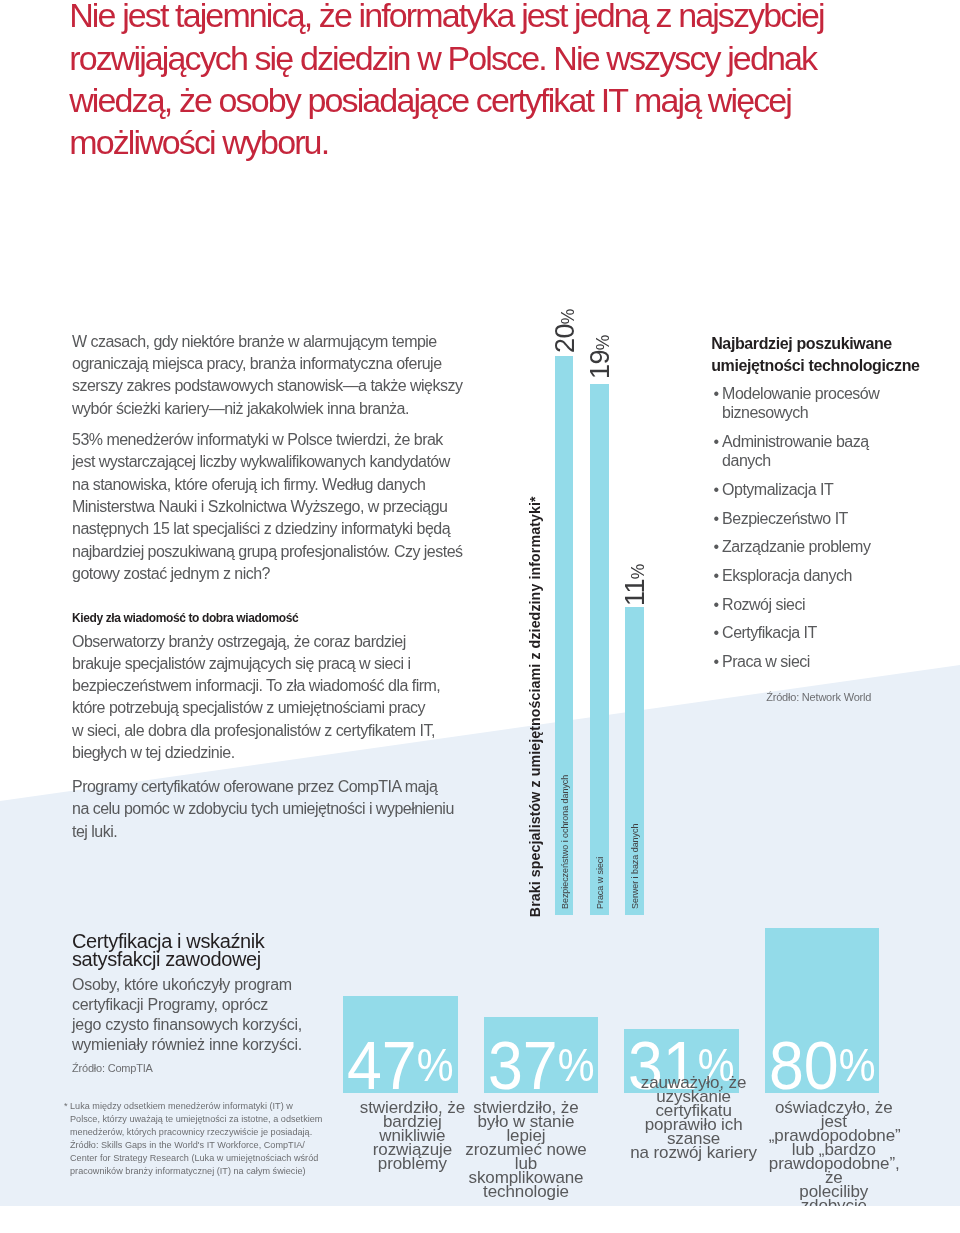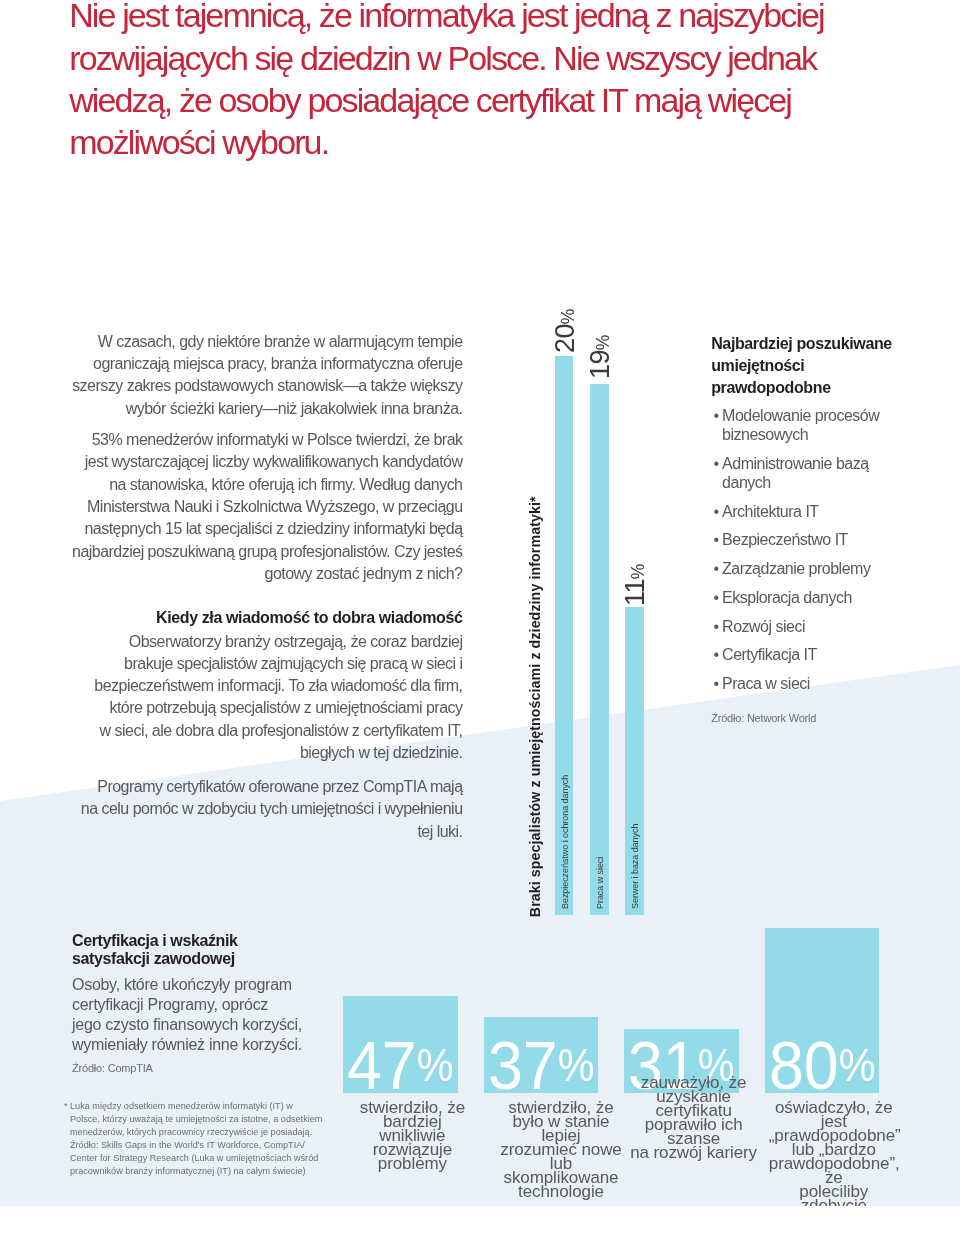--- a/index.html
+++ b/index.html
@@ -11,24 +11,24 @@
         will-change:transform;}
   .bgwedge{position:absolute;left:0;top:0;width:960px;height:1233px;}
 
   
   .headline{position:absolute;left:69.2px;top:-5.7px;
             font-size:34px;line-height:42.3px;color:#c5263c;font-weight:400;
             letter-spacing:-1.88px;white-space:pre-line;}
 
   
   .article{position:absolute;left:72px;top:330.7px;
-           font-size:16px;line-height:22.3px;color:#58595b;letter-spacing:-0.52px;text-align:right;}
+           font-size:16px;line-height:22.3px;color:#58595b;letter-spacing:-0.52px;}
   .article p{margin:0 0 9.3px 0;white-space:pre-line;}
   .article p.gap{margin-top:11.7px;}
-  .article .sub{font-weight:700;color:#231f20;font-size:16px;
+  .article .sub{font-weight:700;color:#231f20;font-size:12px;
                 line-height:22.3px;margin:22.2px 0 0.8px 0;letter-spacing:-0.38px;}
 
   
   .chart{position:absolute;left:500px;top:200px;width:200px;height:715px;}
   .rot{position:absolute;transform-origin:left bottom;transform:rotate(-90deg);
        white-space:nowrap;line-height:1;}
   .axis-title{font-size:14.2px;font-weight:700;color:#231f20;letter-spacing:0.1px;}
   .bar{position:absolute;bottom:0;background:#93dbe9;}
   .barlabel{font-size:27px;color:#3a3a3c;font-weight:400;letter-spacing:-0.6px;}
   .barlabel .pc{font-size:17.5px;}
@@ -38,25 +38,25 @@
   .skills{position:absolute;left:711.2px;top:333.2px;width:215px;}
   .skills h3{margin:0;font-size:16px;line-height:21.8px;font-weight:700;
              color:#231f20;letter-spacing:-0.38px;white-space:pre-line;}
   .skills ul{margin:0;padding:0;list-style:none;}
   .skills li{position:relative;padding-left:10.9px;margin-top:9.5px;
              font-size:16px;line-height:19.2px;color:#58595b;letter-spacing:-0.5px;
              white-space:pre-line;}
   .skills li:first-child{margin-top:7.3px;}
   .skills li .dot{position:absolute;left:2.3px;top:0;letter-spacing:0;}
   .skills .src{margin-top:18.2px;font-size:11px;line-height:14px;color:#6d6e71;
-               letter-spacing:-0.2px;}
+               letter-spacing:-0.2px;text-align:center;}
 
   
   .satis{position:absolute;left:72px;top:931.5px;width:300px;}
-  .satis h3{margin:0;font-size:16px;line-height:18.2px;font-weight:700;
+  .satis h3{margin:0;font-size:20px;line-height:18.2px;font-weight:400;
             color:#231f20;letter-spacing:-0.38px;white-space:pre-line;}
   .satis p{margin:7.3px 0 0 0;font-size:16px;line-height:20.1px;color:#58595b;
            letter-spacing:-0.28px;white-space:pre-line;}
   .satis .src{margin-top:5.5px;font-size:11px;line-height:14px;color:#6d6e71;
               letter-spacing:-0.2px;}
 
   
   .footnote{position:absolute;left:64px;top:1099.8px;width:300px;
             font-size:9.1px;line-height:13px;color:#6d6e71;letter-spacing:0.02px;}
   .footnote .mk{position:absolute;left:0;top:0;}
@@ -121,27 +121,27 @@
     <div class="rot barlabel" style="left:114px;top:152px;"><span>19</span><span class="pc">%</span></div>
     <div class="rot barlabel" style="left:149px;top:379px;"><span>11</span><span class="pc">%</span></div>
 
     <div class="rot catlabel" style="left:69.5px;top:700px;">Bezpieczeństwo i ochrona danych</div>
     <div class="rot catlabel" style="left:105px;top:700px;">Praca w sieci</div>
     <div class="rot catlabel" style="left:139.5px;top:700px;">Serwer i baza danych</div>
   </div>
 
   <div class="skills">
     <h3>Najbardziej poszukiwane
-umiejętności prawdopodobne</h3>
+umiejętności technologiczne</h3>
     <ul>
       <li><span class="dot">•</span><span>Modelowanie procesów
 biznesowych</span></li>
       <li><span class="dot">•</span><span>Administrowanie bazą
 danych</span></li>
-      <li><span class="dot">•</span><span>Architektura IT</span></li>
+      <li><span class="dot">•</span><span>Optymalizacja IT</span></li>
       <li><span class="dot">•</span><span>Bezpieczeństwo IT</span></li>
       <li><span class="dot">•</span><span>Zarządzanie problemy</span></li>
       <li><span class="dot">•</span><span>Eksploracja danych</span></li>
       <li><span class="dot">•</span><span>Rozwój sieci</span></li>
       <li><span class="dot">•</span><span>Certyfikacja IT</span></li>
       <li><span class="dot">•</span><span>Praca w sieci</span></li>
     </ul>
     <div class="src">Źródło: Network World</div>
   </div>
 
@@ -172,21 +172,21 @@
     <div class="statbox" style="left: 764.5px; width: 114.5px; height: 165.6px; top: 927.9px;"></div>
 
     <div class="statnum" style="left:347.4px;top:1031.5px;"><span>47</span><span class="pc">%</span></div>
     <div class="statnum" style="left:488.1px;top:1031.5px;"><span>37</span><span class="pc">%</span></div>
     <div class="statnum" style="left:628.3px;top:1031.5px;"><span>31</span><span class="pc">%</span></div>
     <div class="statnum" style="left:768.7px;top:1031.5px;"><span>80</span><span class="pc">%</span></div>
 
     <div class="statcap" style="left:347.4px;top:1100.9px;width:130px;">stwierdziło, że bardziej
 wnikliwie rozwiązuje
 problemy</div>
-    <div class="statcap" style="left:496px;top:1100.9px;width:130px;">stwierdziło, że
+    <div class="statcap" style="left:461px;top:1100.9px;width:130px;">stwierdziło, że
 było w stanie lepiej
 zrozumieć nowe
 lub skomplikowane
 technologie</div>
     <div class="statcap" style="left:628.6px;top:1076px;width:130px;">zauważyło, że
 uzyskanie certyfikatu
 poprawiło ich szanse
 na rozwój kariery</div>
     <div class="statcap" style="left:768.8px;top:1100.9px;width:130px;">oświadczyło, że jest
 „prawdopodobne”

